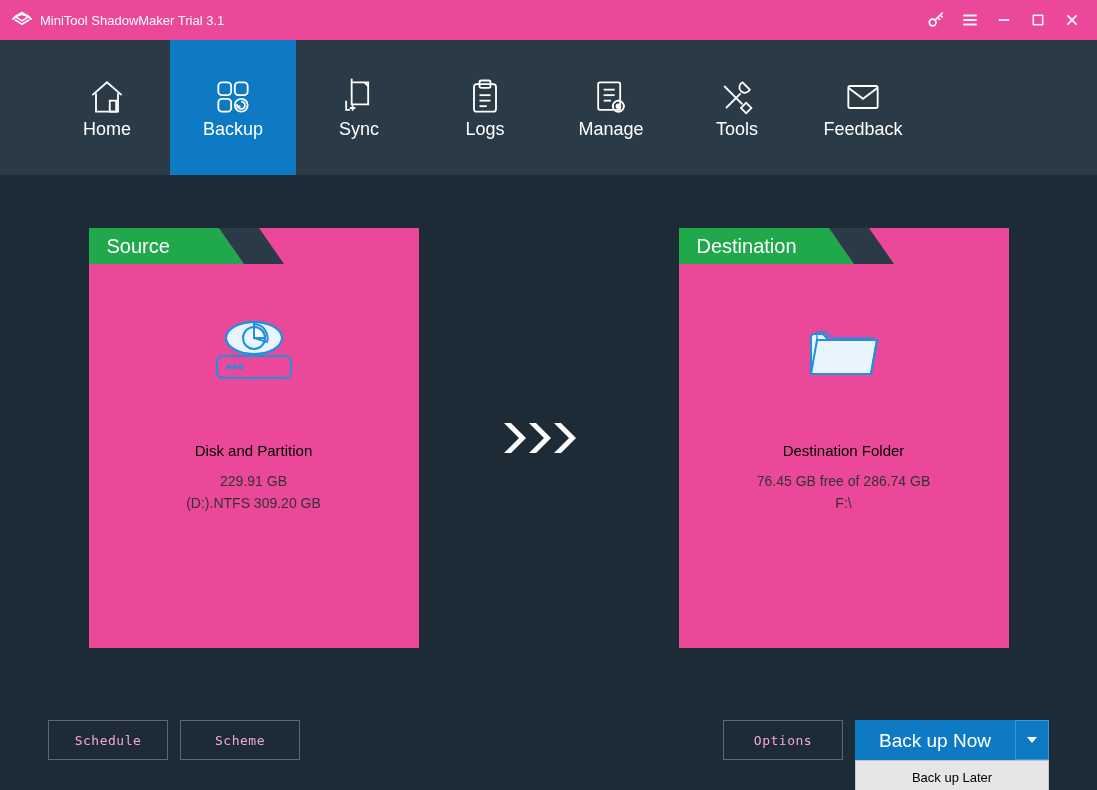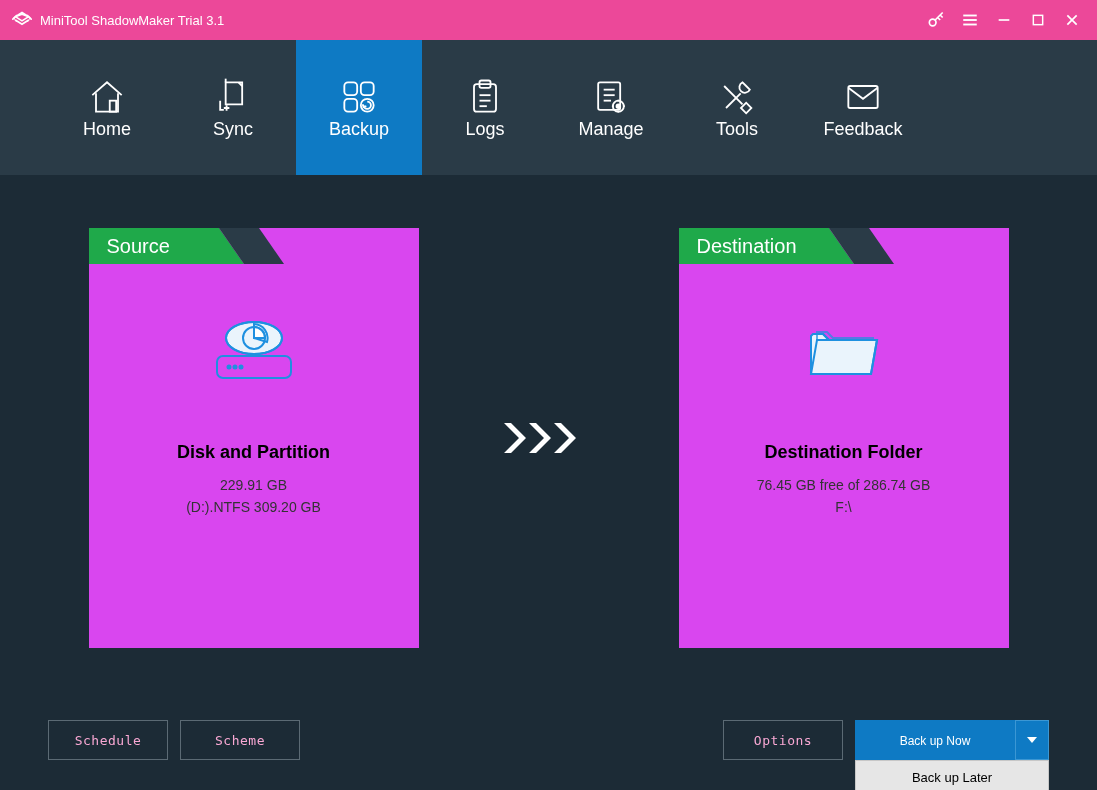--- a/index.html
+++ b/index.html
@@ -47,21 +47,21 @@
     height: calc(790px - 40px - 135px - 90px);
     display: flex;
     align-items: center;
     justify-content: center;
     gap: 80px;
   }
   .arrows { display:flex; align-items:center; justify-content:center; color:#fff; }
   .card {
     width: 330px;
     height: 420px;
-    background: #d946ef;
+    background: #ec4899;
     color: #000;
     position: relative;
     display:flex; flex-direction:column; align-items:center;
   }
   .card-header {
     position: absolute;
     top:0; left:0;
     height: 36px;
     width: 100%;
   }
@@ -71,21 +71,21 @@
   .card-header-text {
     position: relative;
     color:#fff; font-size:20px; line-height:36px; padding-left:18px;
   }
   .card-body {
     margin-top: 90px;
     display:flex; flex-direction:column; align-items:center;
     width:100%;
   }
   .card-icon { margin-bottom: 50px; }
-  .card-title { font-weight:bold; font-size:18px; margin-bottom:14px; }
+  .card-title { font-weight:normal; font-size:15px; margin-bottom:14px; }
   .card-line { font-size:14px; color:#333; margin-bottom:6px; }
   .bottombar {
     height: 90px;
     display:flex; align-items:flex-start;
     padding: 20px 48px 0 48px;
     gap: 12px;
     position: relative;
   }
   .btn {
     height: 40px;
@@ -102,21 +102,21 @@
   .btn.wide { width: 120px; }
   .btn.opt { width: 120px; font-family: monospace; }
   .spacer2 { flex:1; }
   .btn-primary-group {
     display:flex;
     height:40px;
   }
   .btn-primary {
     height:42px; width:160px;
     background:#0E7AC4; border:1px solid #0E7AC4;
-    color:#fff; font-size:12px;
+    color:#fff; font-size:19px;
     display:flex; align-items:center; justify-content:center;
     cursor:pointer;
   }
   .btn-caret {
     height:40px; width:34px;
     background:#0E7AC4; border:1px solid #3b97d4;
     display:flex; align-items:center; justify-content:center;
     cursor:pointer;
   }
   .dropdown {
@@ -185,44 +185,44 @@
   <div class="navitem">
     <span class="navicon">
       <svg width="44" height="44" viewBox="0 0 48 48" fill="none" stroke="#fff" stroke-width="2">
         <path d="M8 22 L24 8 L40 22"></path>
           <path d="M12 20 V40 H36 V20"></path>
           <rect x="27" y="28" width="7" height="12"></rect>
       </svg>
     </span>
     <span>Home</span>
   </div>
-  <div class="navitem">
-    <span class="navicon">
-      <svg width="44" height="44" viewBox="0 0 48 48" fill="none" stroke="#fff" stroke-width="2">
-        <path d="M16 8 H34 V32 H16 Z"></path>
-          <path d="M34 12 L30 8"></path>
-          <path d="M16 8 L16 4"></path>
-        <path d="M14 36 L20 36 M17 33 L17 39"></path>
-          <polyline points="10,28 10,38 14,38"></polyline>
-      </svg>
-    </span>
-    <span>Sync</span>
-  </div>
   <div class="navitem active">
     <span class="navicon">
       <svg width="44" height="44" viewBox="0 0 48 48" fill="none" stroke="#fff" stroke-width="2">
         <rect x="8" y="8" width="14" height="14" rx="4"></rect>
           <rect x="26" y="8" width="14" height="14" rx="4"></rect>
         <rect x="8" y="26" width="14" height="14" rx="4"></rect>
         <circle cx="33" cy="33" r="7"></circle>
           <path d="M33 29 a4 4 0 1 1 -4 4"></path>
           <polyline points="28,32 29,35 32,34"></polyline>
       </svg>
     </span>
     <span>Backup</span>
+  </div>
+  <div class="navitem">
+    <span class="navicon">
+      <svg width="44" height="44" viewBox="0 0 48 48" fill="none" stroke="#fff" stroke-width="2">
+        <path d="M16 8 H34 V32 H16 Z"></path>
+          <path d="M34 12 L30 8"></path>
+          <path d="M16 8 L16 4"></path>
+        <path d="M14 36 L20 36 M17 33 L17 39"></path>
+          <polyline points="10,28 10,38 14,38"></polyline>
+      </svg>
+    </span>
+    <span>Sync</span>
   </div>
   <div class="navitem">
     <span class="navicon">
       <svg width="44" height="44" viewBox="0 0 48 48" fill="none" stroke="#fff" stroke-width="2">
         <rect x="12" y="10" width="24" height="30" rx="3"></rect>
           <rect x="18" y="6" width="12" height="8" rx="2"></rect>
         <line x1="18" y1="22" x2="30" y2="22"></line>
           <line x1="18" y1="28" x2="30" y2="28"></line>
           <line x1="18" y1="34" x2="26" y2="34"></line>
       </svg>

